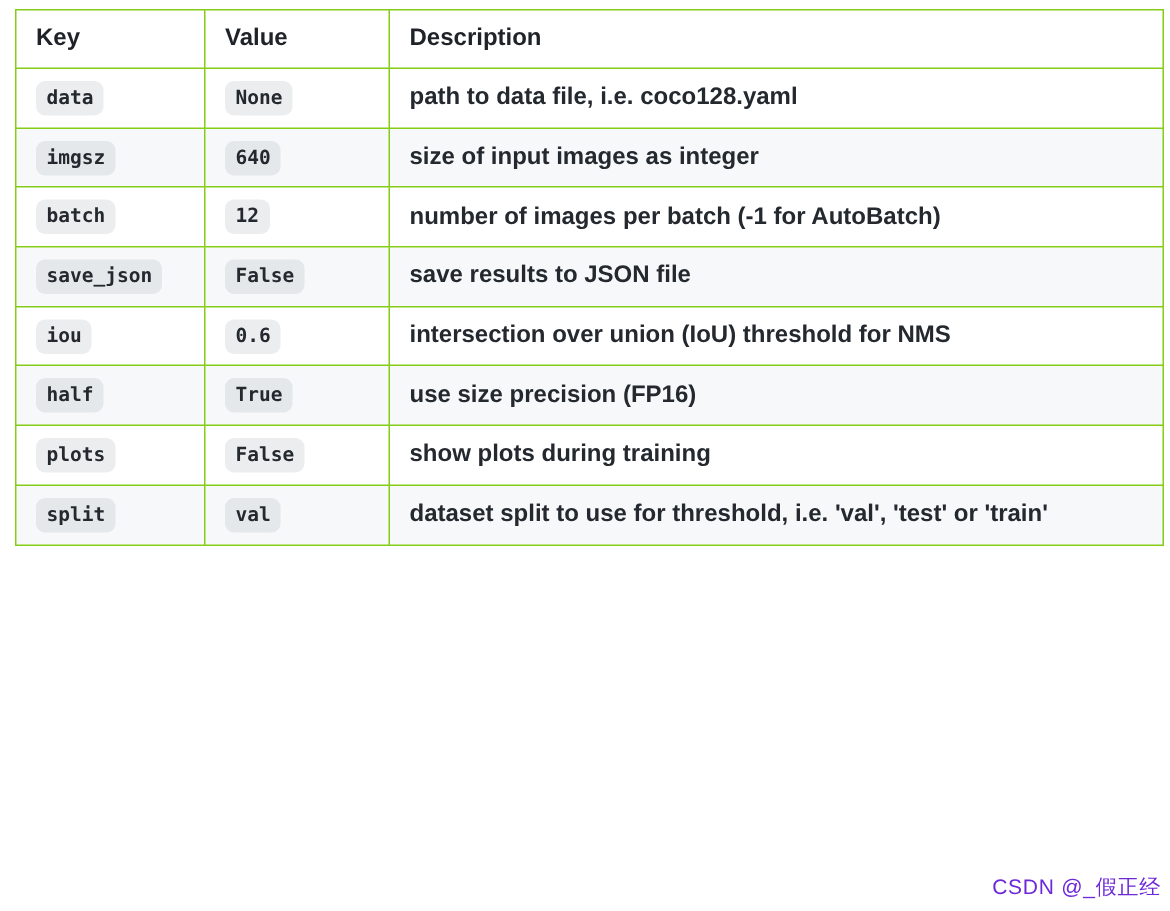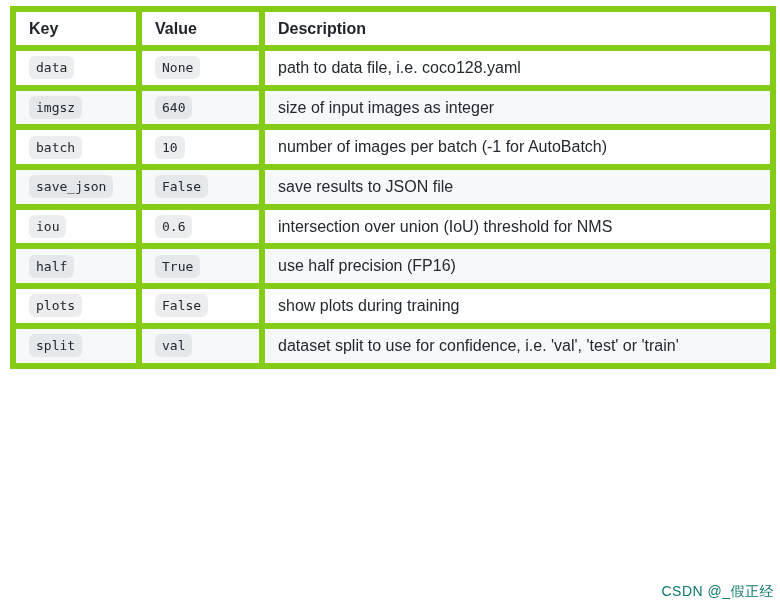--- a/index.html
+++ b/index.html
@@ -18,39 +18,40 @@
   table.doc-table {
     position: absolute;
     left: 10px;
     top: 6px;
     width: 766px;
     border-collapse: collapse;
     table-layout: fixed;
   }
   .doc-table th,
   .doc-table td {
-    border: 6px solid #84cc16;
+    border: 1px solid #84cc16;
     text-align: left;
     vertical-align: middle;
     padding: 0 13px;
     box-sizing: border-box;
     overflow: hidden;
     white-space: nowrap;
   }
   .doc-table th {
     height: 39px;
     font-size: 16px;
     font-weight: bold;
     color: #1f2328;
     background: #ffffff;
   }
   .doc-table td {
     height: 39.7px;
     font-size: 16px;
     color: #24292f;
+    font-weight: bold;
   }
   .doc-table tbody tr {
     background: #ffffff;
   }
   .doc-table tbody tr:nth-child(even) {
     background: #f6f8fa;
   }
   .chip {
     display: inline-block;
     font-family: "DejaVu Sans Mono", monospace;
@@ -60,21 +61,21 @@
     background: rgba(175, 184, 193, 0.25);
     padding: 3px 7px;
     border-radius: 6px;
     white-space: nowrap;
   }
   .watermark {
     position: absolute;
     right: 6px;
     bottom: 6px;
     font-size: 14px;
-    color: #0f766e;
+    color: #6d28d9;
     letter-spacing: 0.5px;
     pointer-events: none;
   }
 </style>
 </head>
 <body>
 
 <table class="doc-table">
   <colgroup>
     <col style="width:126px">
@@ -94,44 +95,44 @@
       <td><span class="chip">None</span></td>
       <td>path to data file, i.e. coco128.yaml</td>
     </tr>
     <tr>
       <td><span class="chip">imgsz</span></td>
       <td><span class="chip">640</span></td>
       <td>size of input images as integer</td>
     </tr>
     <tr>
       <td><span class="chip">batch</span></td>
-      <td><span class="chip">10</span></td>
+      <td><span class="chip">12</span></td>
       <td>number of images per batch (-1 for AutoBatch)</td>
     </tr>
     <tr>
       <td><span class="chip">save_json</span></td>
       <td><span class="chip">False</span></td>
       <td>save results to JSON file</td>
     </tr>
     <tr>
       <td><span class="chip">iou</span></td>
       <td><span class="chip">0.6</span></td>
       <td>intersection over union (IoU) threshold for NMS</td>
     </tr>
     <tr>
       <td><span class="chip">half</span></td>
       <td><span class="chip">True</span></td>
-      <td>use half precision (FP16)</td>
+      <td>use size precision (FP16)</td>
     </tr>
     <tr>
       <td><span class="chip">plots</span></td>
       <td><span class="chip">False</span></td>
       <td>show plots during training</td>
     </tr>
     <tr>
       <td><span class="chip">split</span></td>
       <td><span class="chip">val</span></td>
-      <td>dataset split to use for confidence, i.e. 'val', 'test' or 'train'</td>
+      <td>dataset split to use for threshold, i.e. 'val', 'test' or 'train'</td>
     </tr>
   </tbody>
 </table>
 
 <div class="watermark">CSDN @_假正经</div>
 
 </body></html>

